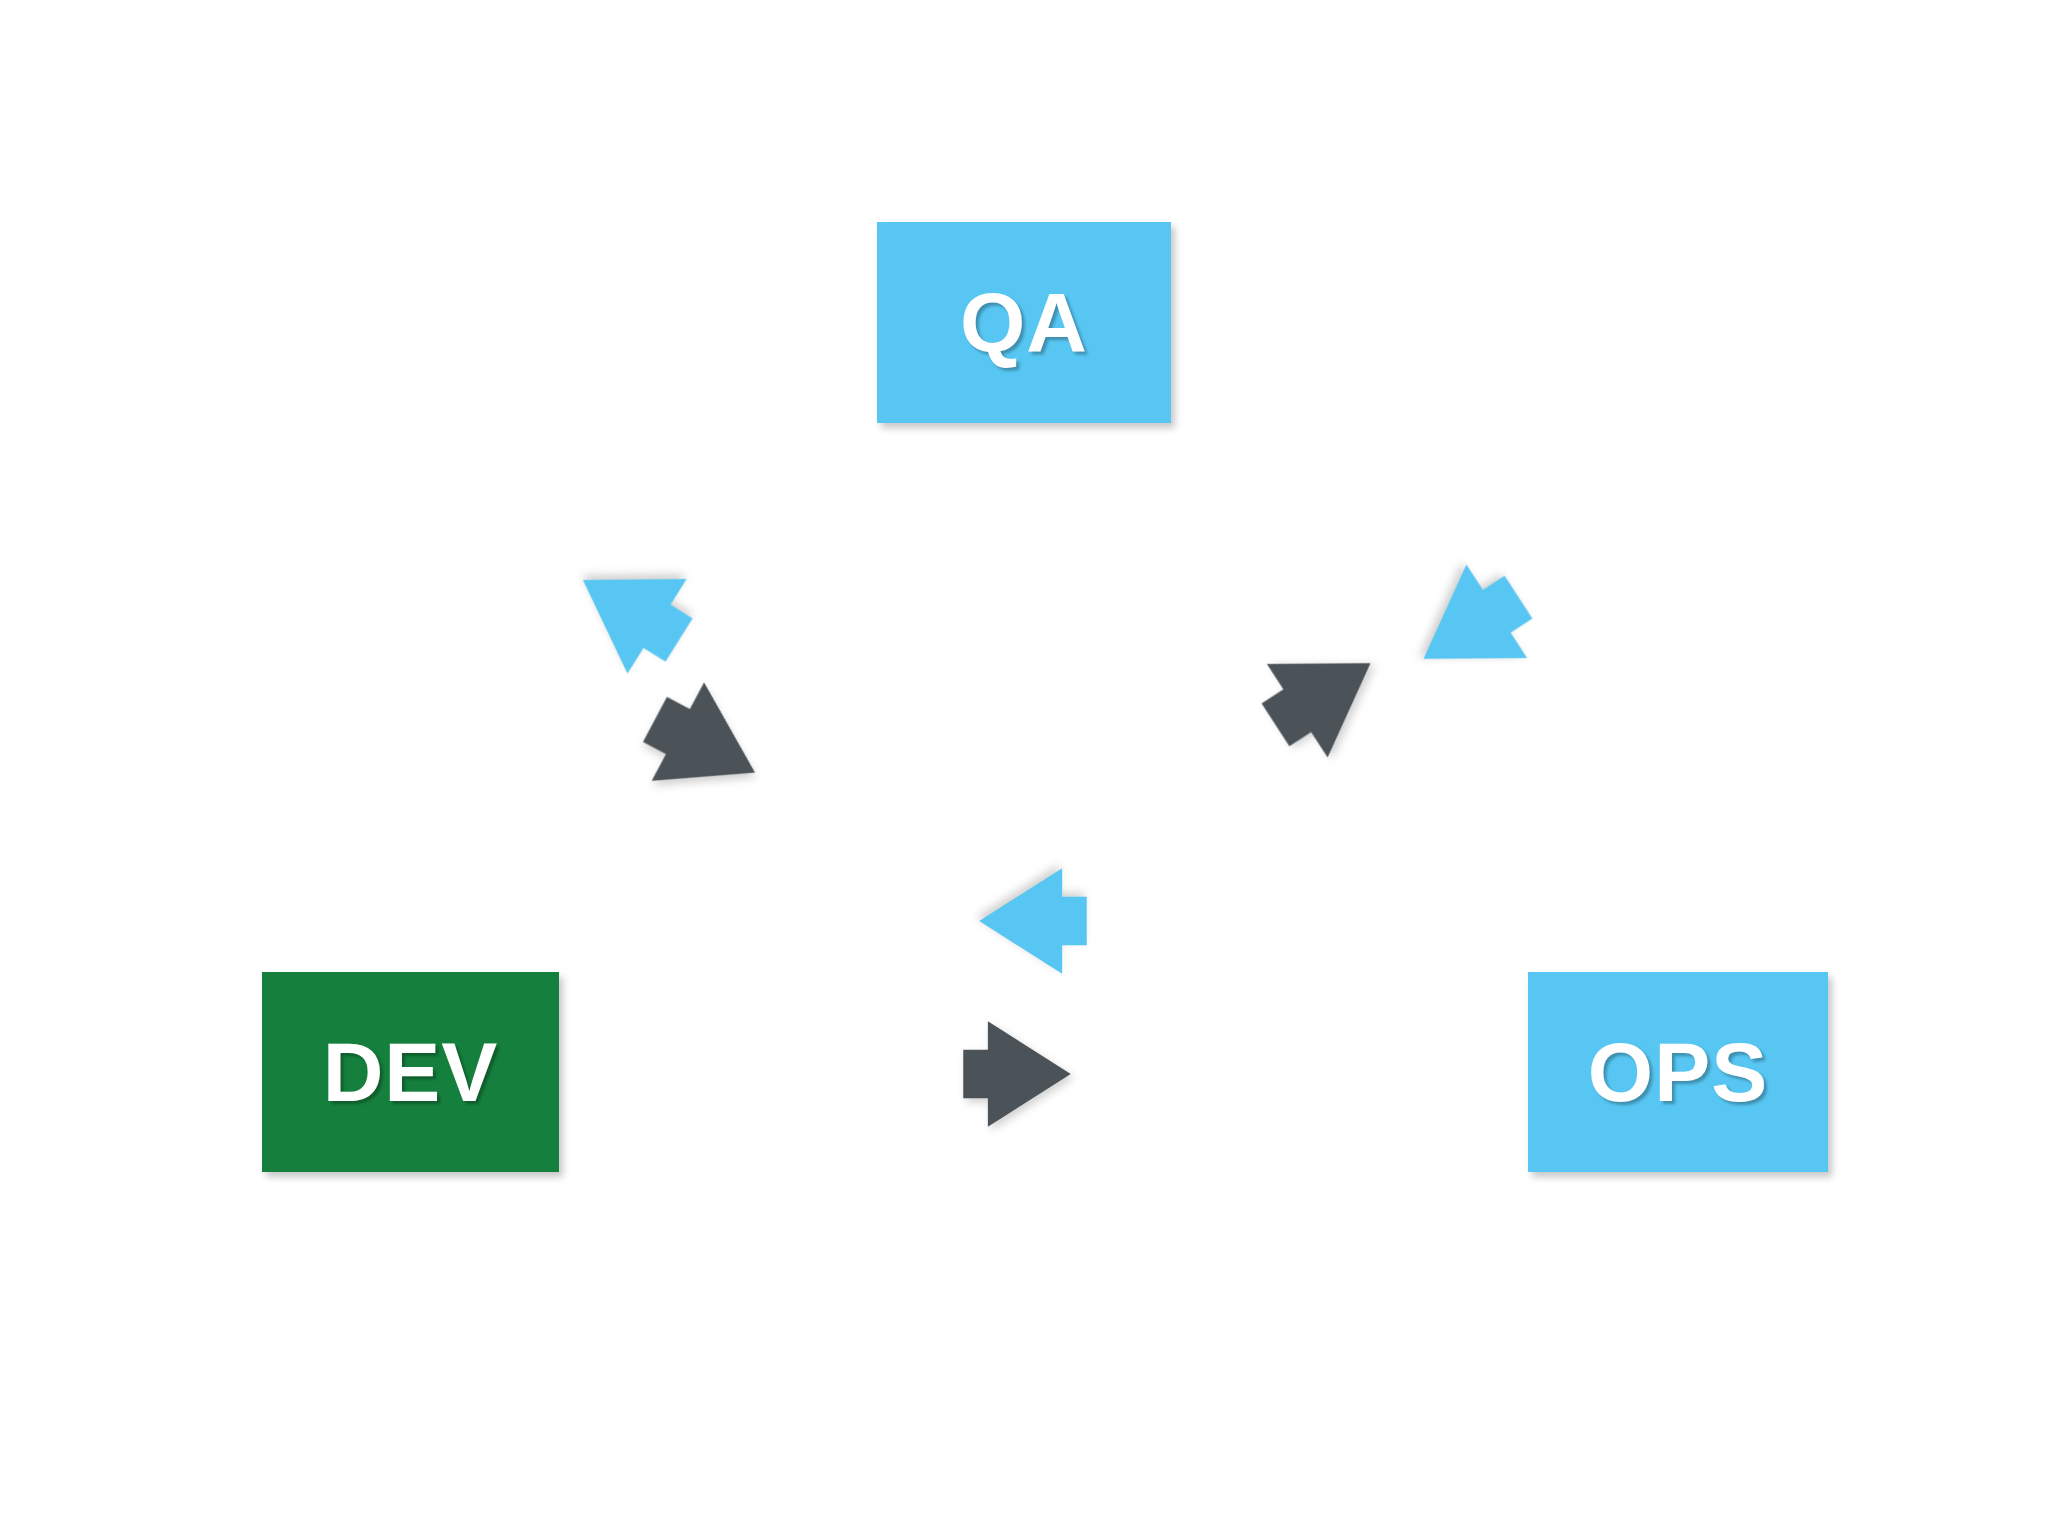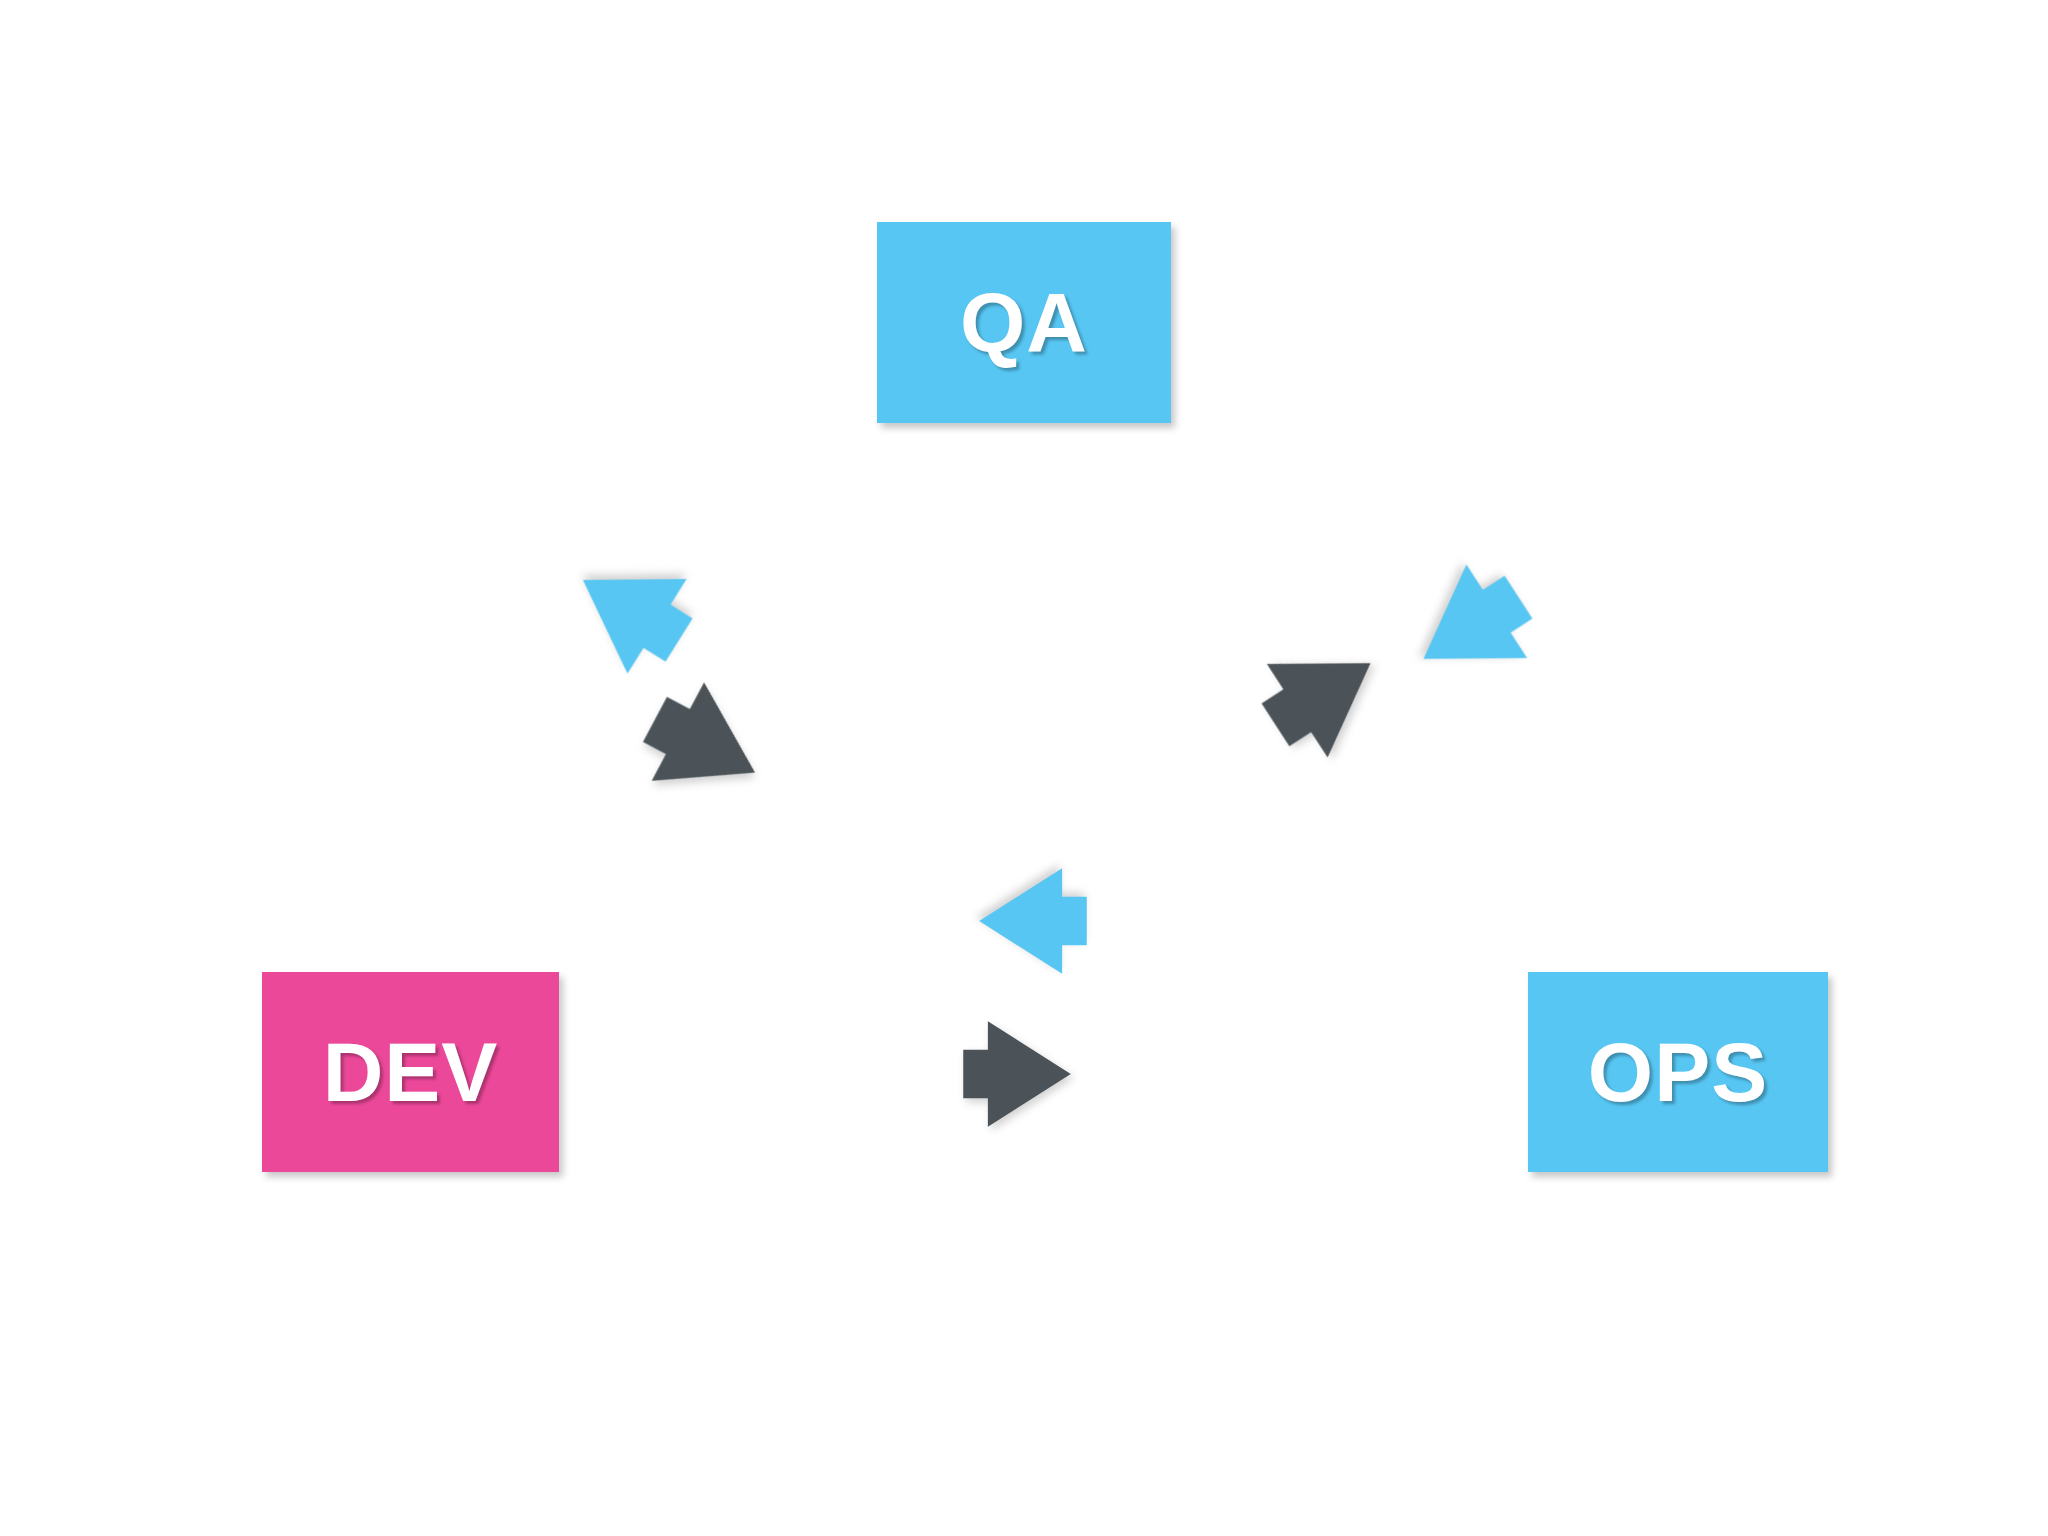--- a/index.html
+++ b/index.html
@@ -74,19 +74,19 @@
       </svg>
     </div>
     <div class="arrow" style="left: 961px; top: 1019px; width: 112px; height: 110px; transform: rotate(0deg);">
       <svg viewBox="0 0 100 100" width="100%" height="100%" preserveAspectRatio="none">
         <path d="M 24 2 L 98 50 L 24 98 L 24 72 L 2 72 L 2 28 L 24 28 Z" fill="#4b5358"></path>
       </svg>
     </div>
     <div class="node-box" style="left: 877px; top: 222px; width: 294px; height: 201px; background: rgb(87, 198, 242);">
       <span class="node-label" style="font-size: 84px; color: rgb(255, 255, 255);">QA</span>
     </div>
-    <div class="node-box" style="left: 262px; top: 972px; width: 297px; height: 200px; background: #ec4899;">
+    <div class="node-box" style="left: 262px; top: 972px; width: 297px; height: 200px; background: #15803d;">
       <span class="node-label" style="font-size: 84px; color: rgb(255, 255, 255);">DEV</span>
     </div>
     <div class="node-box" style="left: 1492px; top: 972px; width: 300px; height: 200px; background: rgb(87, 198, 242); margin-left: 36px;">
       <span class="node-label" style="font-size: 84px; color: rgb(255, 255, 255);">OPS</span>
     </div>
   </div>
 
 </body></html>

